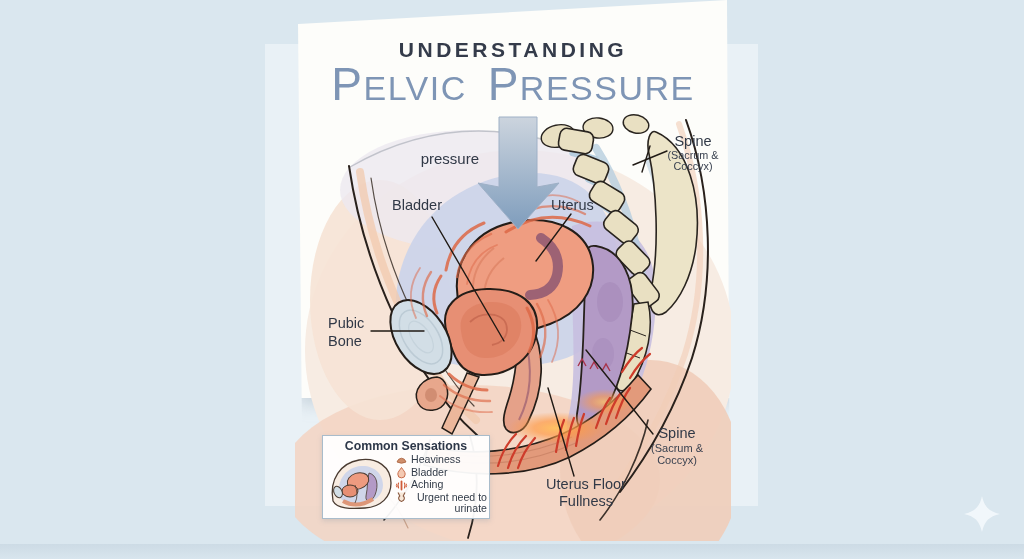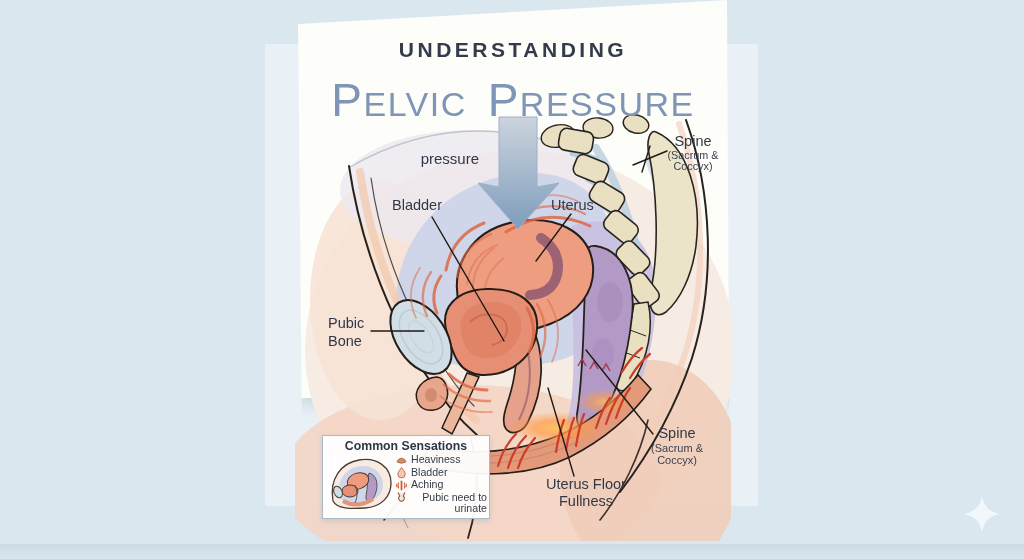--- a/index.html
+++ b/index.html
@@ -10,21 +10,21 @@
                 background:linear-gradient(180deg, rgba(150,170,188,0.20), rgba(170,190,205,0.04)); }
   .card { position:absolute; left:295px; top:0; width:436px; height:398px; }
   .card-bg { position:absolute; inset:0; background:#fdfdfa;
              clip-path:polygon(3px 24px, 432px 0px, 435px 540px, 8px 538px);
              filter:drop-shadow(3px 5px 9px rgba(105,128,150,0.30)); }
   .art { position:absolute; left:0; top:0; }
   .t-eyebrow { position:absolute; left:0; top:38px; width:100%; text-align:center;
                font-size:21px; font-weight:600; letter-spacing:3.5px; color:#343b4a; line-height:24px; }
   .t-main { position:absolute; left:0; top:60px; width:100%; text-align:center;
             font-size:34px; font-weight:400; letter-spacing:1.5px; color:#7e95b5; line-height:48px; }
-  .t-main .word { display:inline-block; margin:16px 5px; }
+  .t-main .word { display:inline-block; margin:0 5px; }
   .t-main .word::first-letter { font-size:46px; }
   .lab { position:absolute; color:#313947; font-size:14.5px; line-height:16.5px; }
   .lab .sub { display:block; font-size:10.8px; line-height:11.5px; color:#3a4250; }
   .lab .l2 { display:block; }
   .legend { position:absolute; left:27px; top:435px; width:168px; height:84px; box-sizing:border-box;
             background:rgba(255,255,255,0.95); border:1.5px solid #a9bccb;
             box-shadow:0 2px 5px rgba(120,140,160,0.25); }
   .legend-title { text-align:center; font-size:12.3px; font-weight:600; color:#2d3748; margin-top:3px; }
   .legend-body { display:flex; margin-top:1px;text-align:right; }
   .thumb { flex:0 0 auto; margin-left:2px; }
@@ -250,21 +250,21 @@
                 <path d="M1.6,5 Q0.9,6.5 1.6,8" stroke-width="0.9"></path>
                 <path d="M11.4,5 Q12.1,6.5 11.4,8" stroke-width="0.9"></path>
               </g>
             </svg>
             <span>Aching</span>
           </li>
           <li>
             <svg class="li-icon" width="13" height="13" viewBox="0 0 13 13">
               <path d="M3,1.5 L4.8,5 C3,6.5 3,9.5 6.5,10.5 C10,9.5 10,6.5 8.2,5 L10,1.5" fill="#f7e7d8" stroke="#8a5a40" stroke-width="1.1" stroke-linejoin="round"></path>
             </svg>
-            <span>Pubic need to urinate</span>
+            <span>Urgent need to urinate</span>
           </li>
         </ul>
       </div>
     </div>
   </div>
 
   <svg class="sparkle" width="44" height="44" viewBox="0 0 44 44">
     <path d="M22 2 C24.5 13 29 17.5 40 20 C29 22.5 24.5 27 22 38 C19.5 27 15 22.5 4 20 C15 17.5 19.5 13 22 2 Z" fill="#f2f8fb" opacity="0.95"></path>
   </svg>
 </div>

